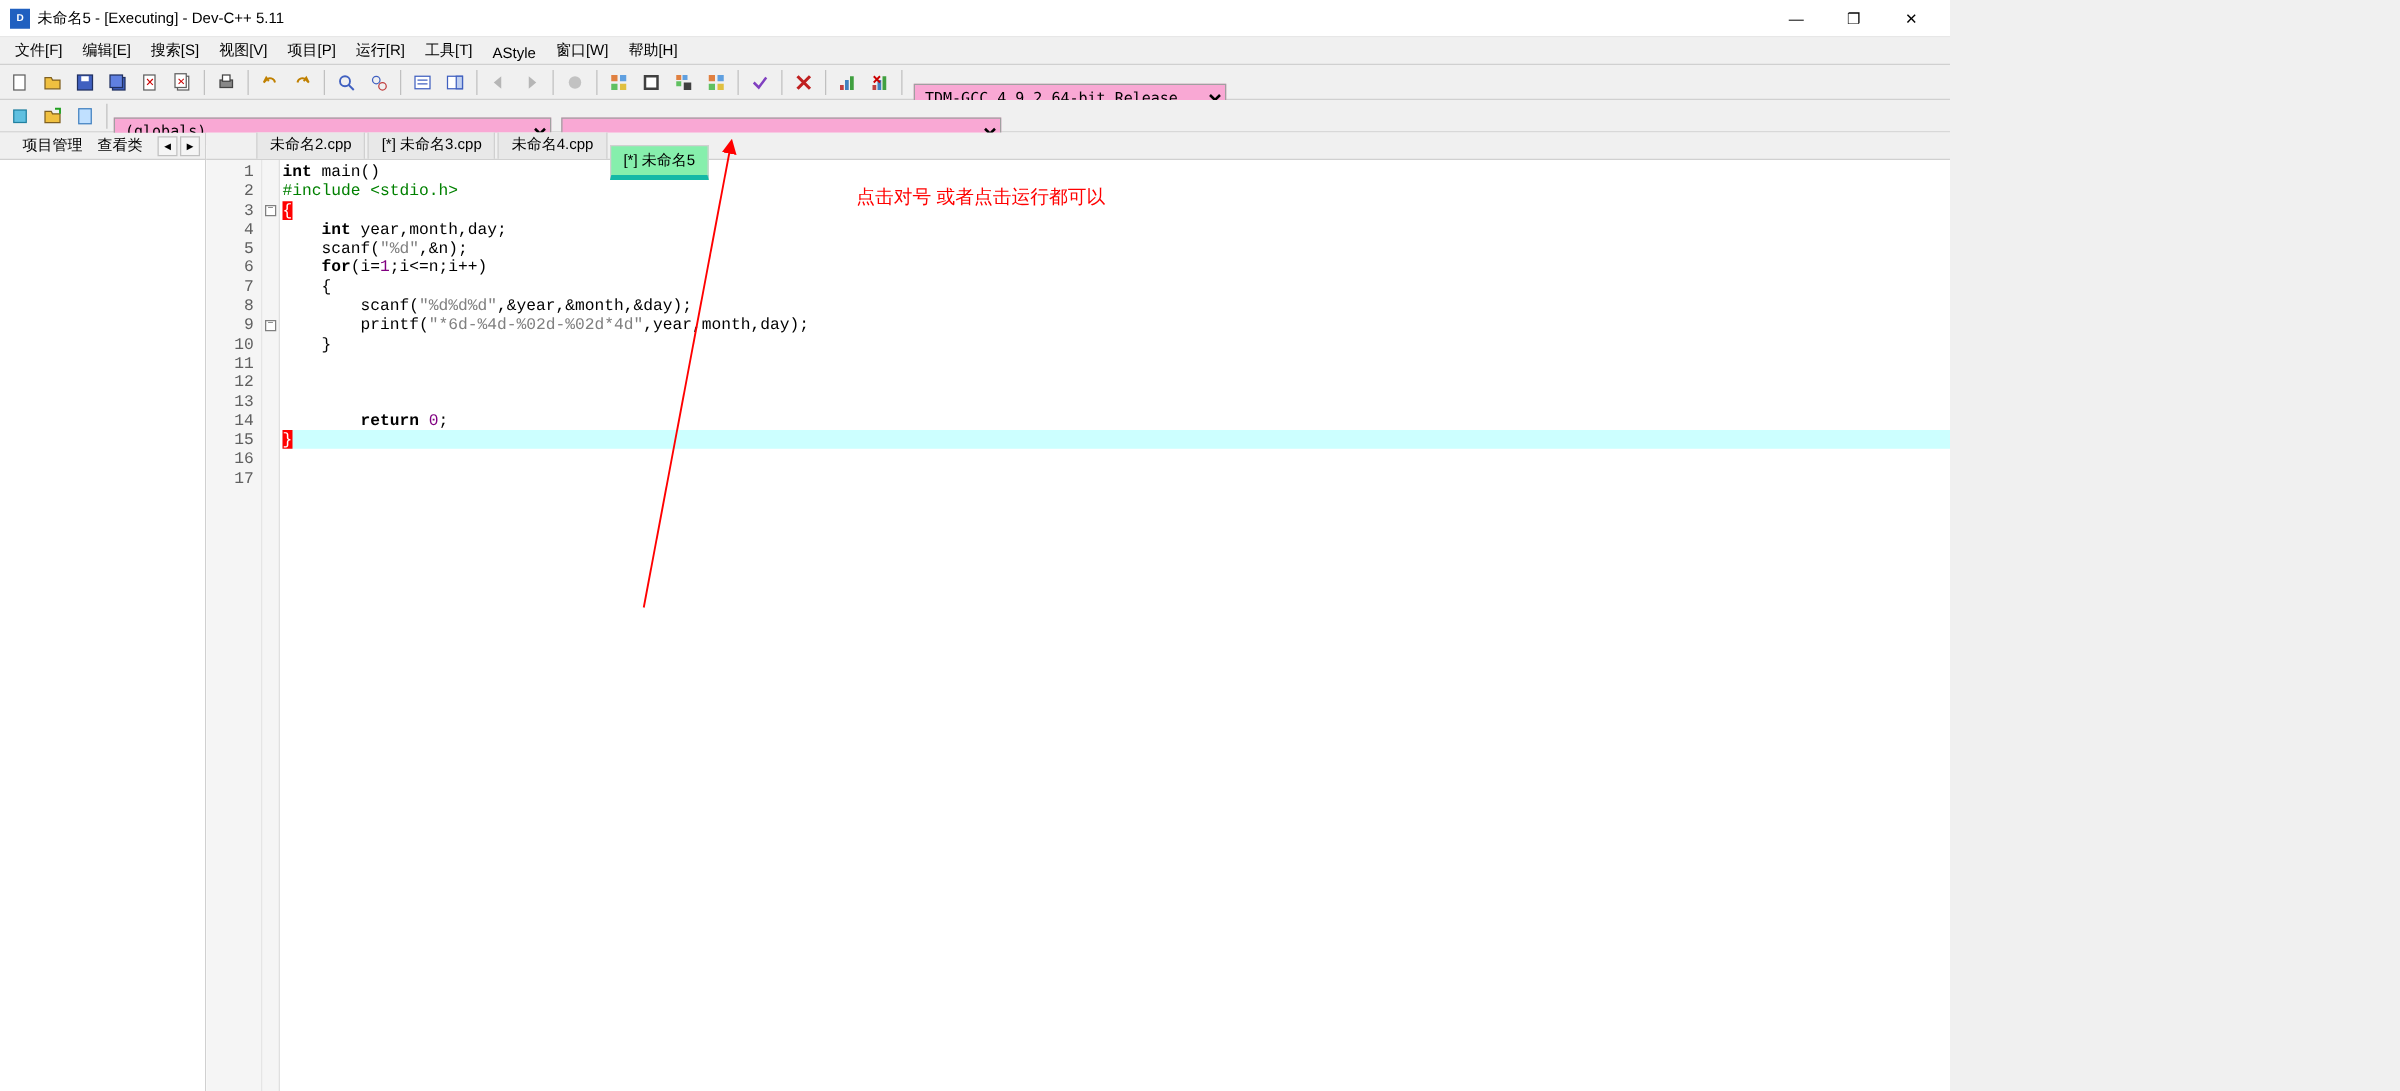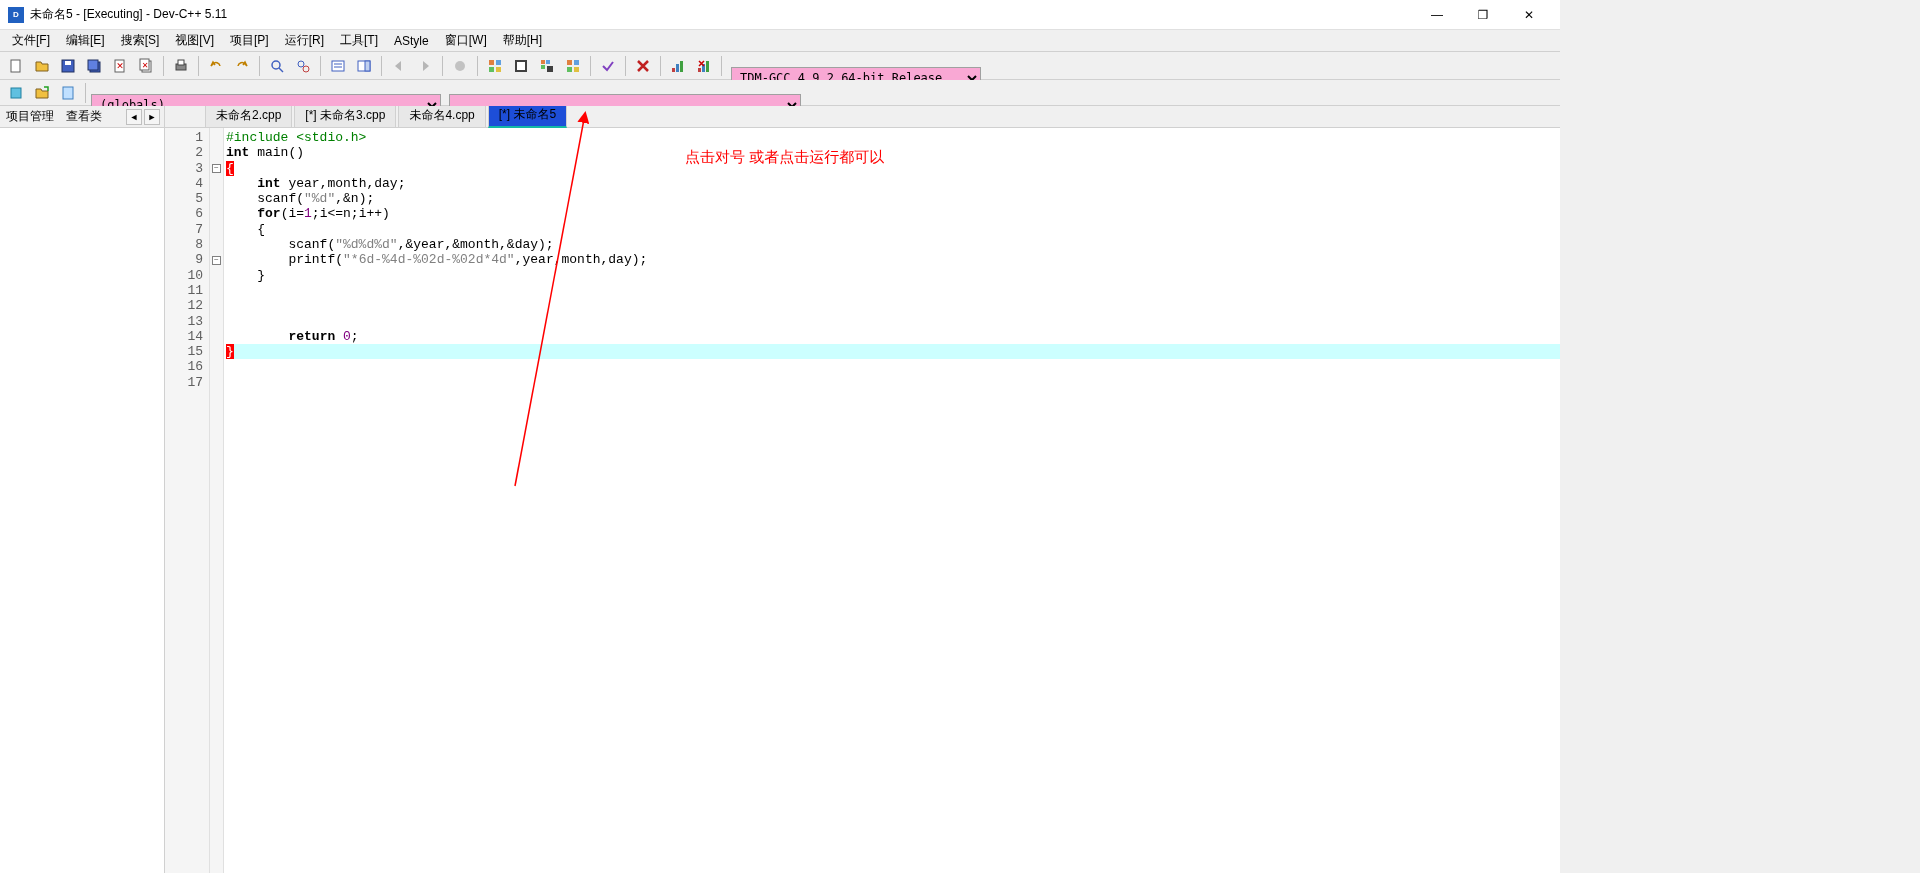--- a/index.html
+++ b/index.html
@@ -3,41 +3,41 @@
 <meta charset="utf-8">
 <style>
 * { margin: 0; padding: 0; box-sizing: border-box; }
 body { font-family: "Microsoft YaHei", Tahoma, sans-serif; font-size: 12px; background: #f0f0f0; overflow: hidden; }
 .window { width: 1560px; height: 873px; background: #fff; display: flex; flex-direction: column; position: relative; }
 .titlebar { height: 30px; background: #fff; display: flex; align-items: center; padding: 0 8px; border-bottom: 1px solid #e0e0e0; }
 .titlebar-icon { width: 16px; height: 16px; background: #2060c0; margin-right: 6px; display: inline-flex; align-items: center; justify-content: center; color: #fff; font-size: 8px; font-weight: bold; }
 .titlebar-text { flex: 1; color: #000; }
 .win-controls { display: flex; gap: 0; }
 .win-btn { width: 46px; height: 30px; display: flex; align-items: center; justify-content: center; cursor: pointer; }
-.menubar { height: 22px; background: #f0f0f0; display: flex; align-items: center; padding: 0 4px; border-bottom: 1px solid #d0d0d0; }
+.menubar { height: 22px; background: #f0f0f0; display: flex; align-items: flex-end; padding: 0 4px; border-bottom: 1px solid #d0d0d0; }
 .menu-item { padding: 2px 8px; cursor: pointer; }
 .toolbar { height: 28px; background: #f0f0f0; display: flex; align-items: center; padding: 2px 4px; border-bottom: 1px solid #d0d0d0; gap: 2px; }
 .tb-btn { width: 24px; height: 24px; display: flex; align-items: center; justify-content: center; cursor: pointer; border: 1px solid transparent; }
 .tb-sep { width: 1px; height: 20px; background: #c0c0c0; margin: 0 3px; }
 .tb-combo { height: 22px; border: 1px solid #a0a0a0; background: #f9a8d4; font-family: "Consolas", monospace; font-size: 12px; padding: 0 4px; margin-top: 24px; }
 .compiler-combo { width: 250px; margin-left: 4px; }
 .toolbar2 { height: 26px; background: #f0f0f0; display: flex; align-items: center; padding: 2px 4px; border-bottom: 1px solid #d0d0d0; gap: 2px; }
 .scope-combo { width: 350px; }
 .member-combo { width: 352px; }
 .main-area { flex: 1; display: flex; overflow: hidden; }
 .sidebar { width: 165px; background: #f0f0f0; border-right: 1px solid #d0d0d0; display: flex; flex-direction: column; }
-.sidebar-tabs { height: 22px; display: flex; align-items: center; border-bottom: 1px solid #d0d0d0; }
+.sidebar-tabs { height: 22px; display: flex; align-items: center; border-bottom: 1px solid #d0d0d0; padding-left: 12px; }
 .sidebar-tab { padding: 2px 6px; cursor: pointer; font-size: 12px; }
 .sidebar-nav { display: flex; gap: 2px; margin-left: auto; padding-right: 4px; }
 .nav-btn { width: 16px; height: 16px; border: 1px solid #c0c0c0; background: #f5f5f5; display: flex; align-items: center; justify-content: center; cursor: pointer; font-size: 9px; }
 .sidebar-content { flex: 1; background: #fff; }
 .editor-area { flex: 1; display: flex; flex-direction: column; background: #fff; position: relative; }
 .editor-tabs { height: 22px; background: #f0f0f0; display: flex; align-items: flex-end; border-bottom: 1px solid #d0d0d0; padding-left: 40px; }
 .editor-tab { padding: 3px 10px; cursor: pointer; border: 1px solid #d0d0d0; border-bottom: none; background: #e8e8e8; margin-right: 2px; font-size: 12px; }
-.editor-tab.active { background: #1d4ed8; border-bottom: 2px solid #14b8a6; position: relative; top: 1px; }
+.editor-tab.active { background: #86efac; border-bottom: 4px solid #14b8a6; position: relative; top: 17px; }
 .editor-content { flex: 1; display: flex; font-family: Consolas, "Courier New", monospace; font-size: 13px; position: relative; overflow: hidden; }
 .gutter { width: 45px; background: #f5f5f5; border-right: 1px solid #e0e0e0; text-align: right; padding-top: 2px; color: #606060; }
 .gutter-line { height: 15.3px; padding-right: 6px; position: relative; }
 .fold-col { width: 14px; background: #f5f5f5; border-right: 1px solid #e0e0e0; padding-top: 2px; }
 .fold-mark { height: 15.3px; display: flex; align-items: center; justify-content: center; font-size: 9px; color: #606060; }
 .fold-box { width: 9px; height: 9px; border: 1px solid #808080; display: flex; align-items: center; justify-content: center; font-size: 8px; line-height: 1; background: #fff; }
 .code-area { flex: 1; padding-top: 2px; padding-left: 2px; position: relative; }
 .code-line { height: 15.3px; white-space: pre; }
 .code-line.hl { background: #ccffff; }
 .kw { color: #000; font-weight: bold; }
@@ -329,22 +329,22 @@
             <div class="fold-mark"></div>
             <div class="fold-mark"></div>
             <div class="fold-mark"></div>
             <div class="fold-mark"></div>
             <div class="fold-mark"></div>
             <div class="fold-mark"></div>
             <div class="fold-mark"></div>
             <div class="fold-mark"></div>
           </div>
         <div class="code-area" id="codearea">
+            <div class="code-line"><span class="kw">int</span> main<span>()</span></div>
             <div class="code-line"><span class="pp">#include &lt;stdio.h&gt;</span></div>
-            <div class="code-line"><span class="kw">int</span> main<span>()</span></div>
             <div class="code-line"><span class="brace-red">{</span></div>
             <div class="code-line">    <span class="kw">int</span> year,month,day;</div>
             <div class="code-line">    scanf(<span class="str">"%d"</span>,&amp;n);</div>
             <div class="code-line">    <span class="kw">for</span>(i=<span class="num">1</span>;i&lt;=n;i++)</div>
             <div class="code-line">    {</div>
             <div class="code-line">        scanf(<span class="str">"%d%d%d"</span>,&amp;year,&amp;month,&amp;day);</div>
             <div class="code-line">        printf(<span class="str">"*6d-%4d-%02d-%02d*4d"</span>,year,month,day);</div>
             <div class="code-line">    }</div>
             <div class="code-line"></div>
             <div class="code-line"></div>

